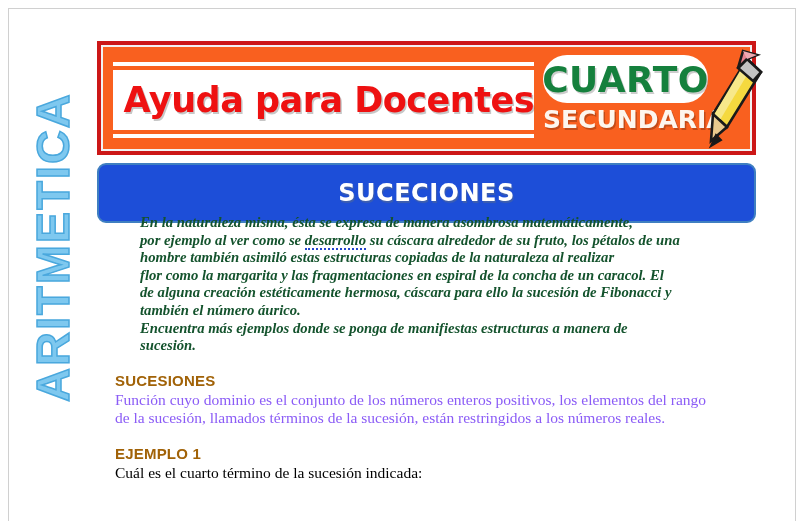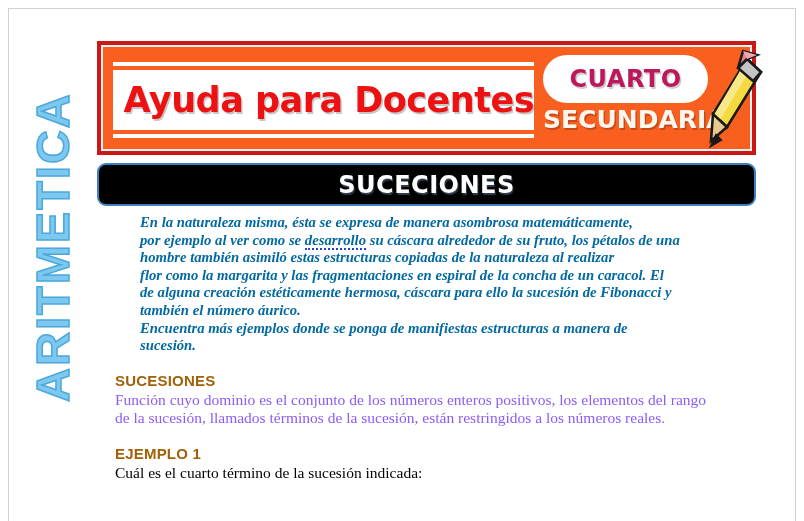--- a/index.html
+++ b/index.html
@@ -132,22 +132,22 @@
     height: 48px;
     background: #ffffff;
     border-radius: 24px;
     display: flex;
     align-items: center;
     justify-content: center;
   }
   .badge-pill-text {
     font-family: "DejaVu Sans", sans-serif;
     font-weight: bold;
-    font-size: 24px;
-    color: #be185d;
+    font-size: 36px;
+    color: #15803d;
     letter-spacing: 0.5px;
     text-shadow: 1.5px 2px 0 rgba(0,0,0,0.2);
   }
   .badge-sub {
     position: absolute;
     left: 0;
     top: 52px;
     width: 165px;
     text-align: center;
     font-family: "DejaVu Sans", sans-serif;
@@ -166,22 +166,22 @@
     width: 56px;
     height: 112px;
   }
 
   
   .section-title-bar {
     position: absolute;
     left: 97px;
     top: 163px;
     width: 659px;
-    height: 43px;
-    background: #000000;
+    height: 60px;
+    background: #1d4ed8;
     border: 2px solid #3f7fc1;
     border-radius: 9px;
     box-sizing: border-box;
     display: flex;
     align-items: center;
     justify-content: center;
   }
   .section-title-text {
     font-family: "DejaVu Sans", sans-serif;
     font-weight: bold;
@@ -198,21 +198,21 @@
     top: 214px;
     width: 625px;
   }
 
   .intro {
     font-family: "Liberation Serif", serif;
     font-style: italic;
     font-weight: bold;
     font-size: 14.7px;
     line-height: 17.6px;
-    color: #0369a1;
+    color: #14532d;
     margin: 0 0 0 25px;
     text-align: left;
   }
   .intro p {
     margin: 0;
   }
   .spell {
     border-bottom: 2px dotted #2244cc;
     padding-bottom: 0px;
   }

